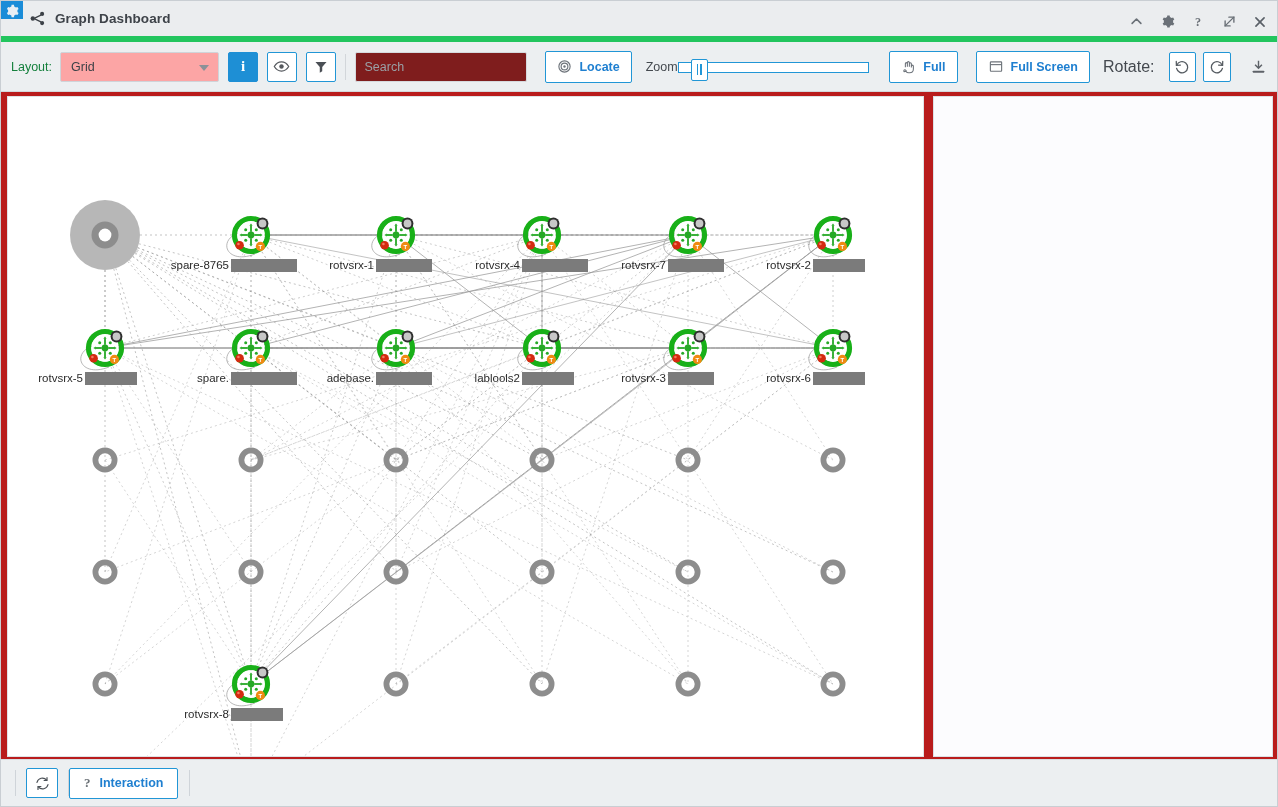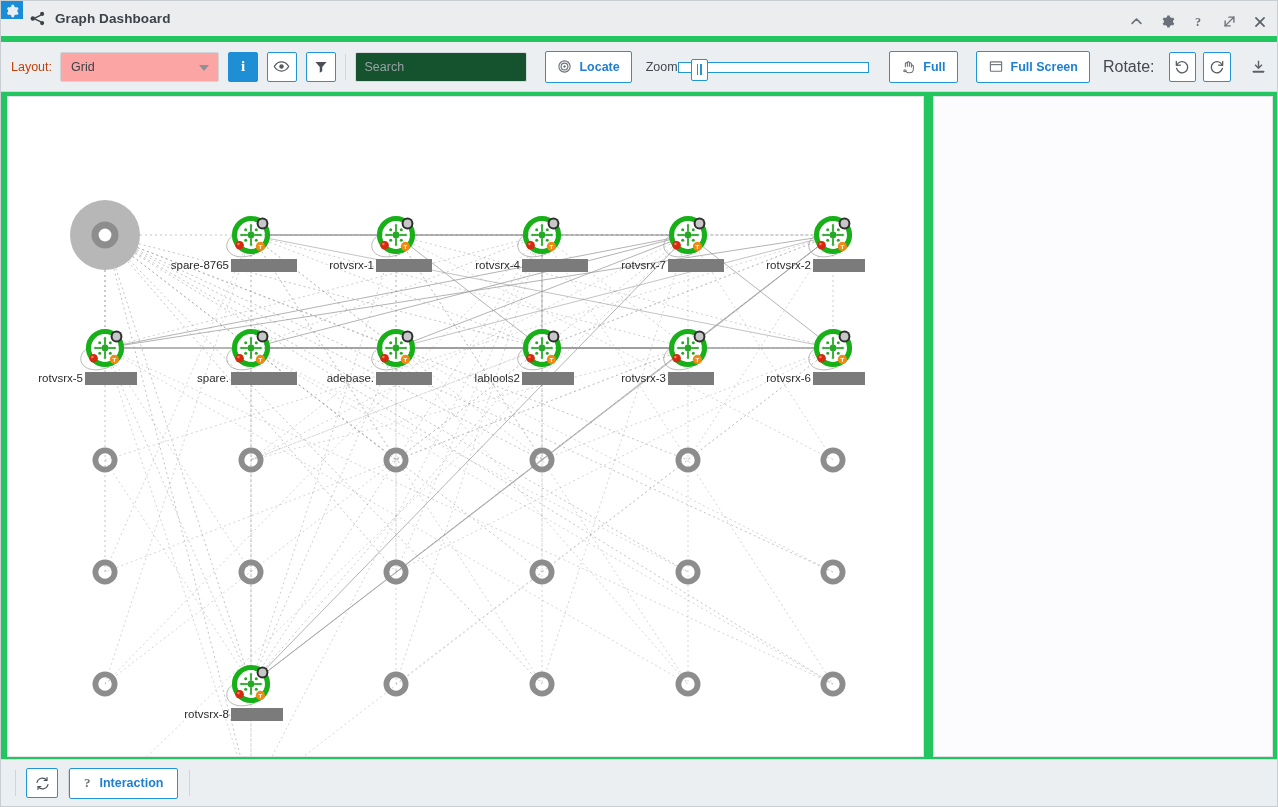--- a/index.html
+++ b/index.html
@@ -57,21 +57,21 @@
   
   #toolbar {
     position: absolute; top: 41px; left: 0;
     width: 1278px; height: 50px;
     background: #eceff1;
     border-bottom: 1px solid #d3d7db;
     display: flex; align-items: center;
     padding: 0 10px;
   }
   .tb-label {
-    font-size: 12.5px; color: #c2410c;
+    font-size: 12.5px; color: #15803d;
     margin-right: 8px; white-space: nowrap;
   }
   #layout-select {
     position: relative;
     width: 160px; height: 30px;
     background: #fca5a5;
     border: 1px solid #cfd4d9;
     border-radius: 2px;
     display: flex; align-items: center;
     padding: 0 10px;
@@ -101,21 +101,21 @@
   .icon-btn .info-i {
     font-family: "Liberation Serif", serif;
     font-size: 15px; font-weight: bold; color: #fff;
     line-height: 1;
   }
   .divider {
     width: 1px; height: 26px; background: #d2d6da; margin: 0 9px;
   }
   #search-box {
     width: 174px; height: 30px;
-    background: #14532d;
+    background: #7f1d1d;
     border: 1px solid #d6dade;
     border-radius: 2px;
     display: flex; align-items: center;
     padding: 0 9px;
     font-size: 12.5px; color: #9aa0a6;
     cursor: text;
   }
   .blue-btn {
     height: 32px;
     border: 1px solid #2196d6;
@@ -165,21 +165,21 @@
   #download-btn {
     margin-left: 16px; width: 22px; height: 24px;
     display: flex; align-items: center; justify-content: center;
     cursor: pointer; color: #5d6view;
   }
 
   
   #body-area {
     position: absolute; top: 91px; left: 0;
     width: 1278px; height: 669px;
-    background: #22c55e;
+    background: #b91c1c;
     padding: 4px 6px;
     display: flex; gap: 9px;
   }
   #graph-panel {
     width: 917px; height: 661px;
     background: #ffffff;
     border: 1px solid #dfe3e6;
     position: relative;
     overflow: hidden;
   }

